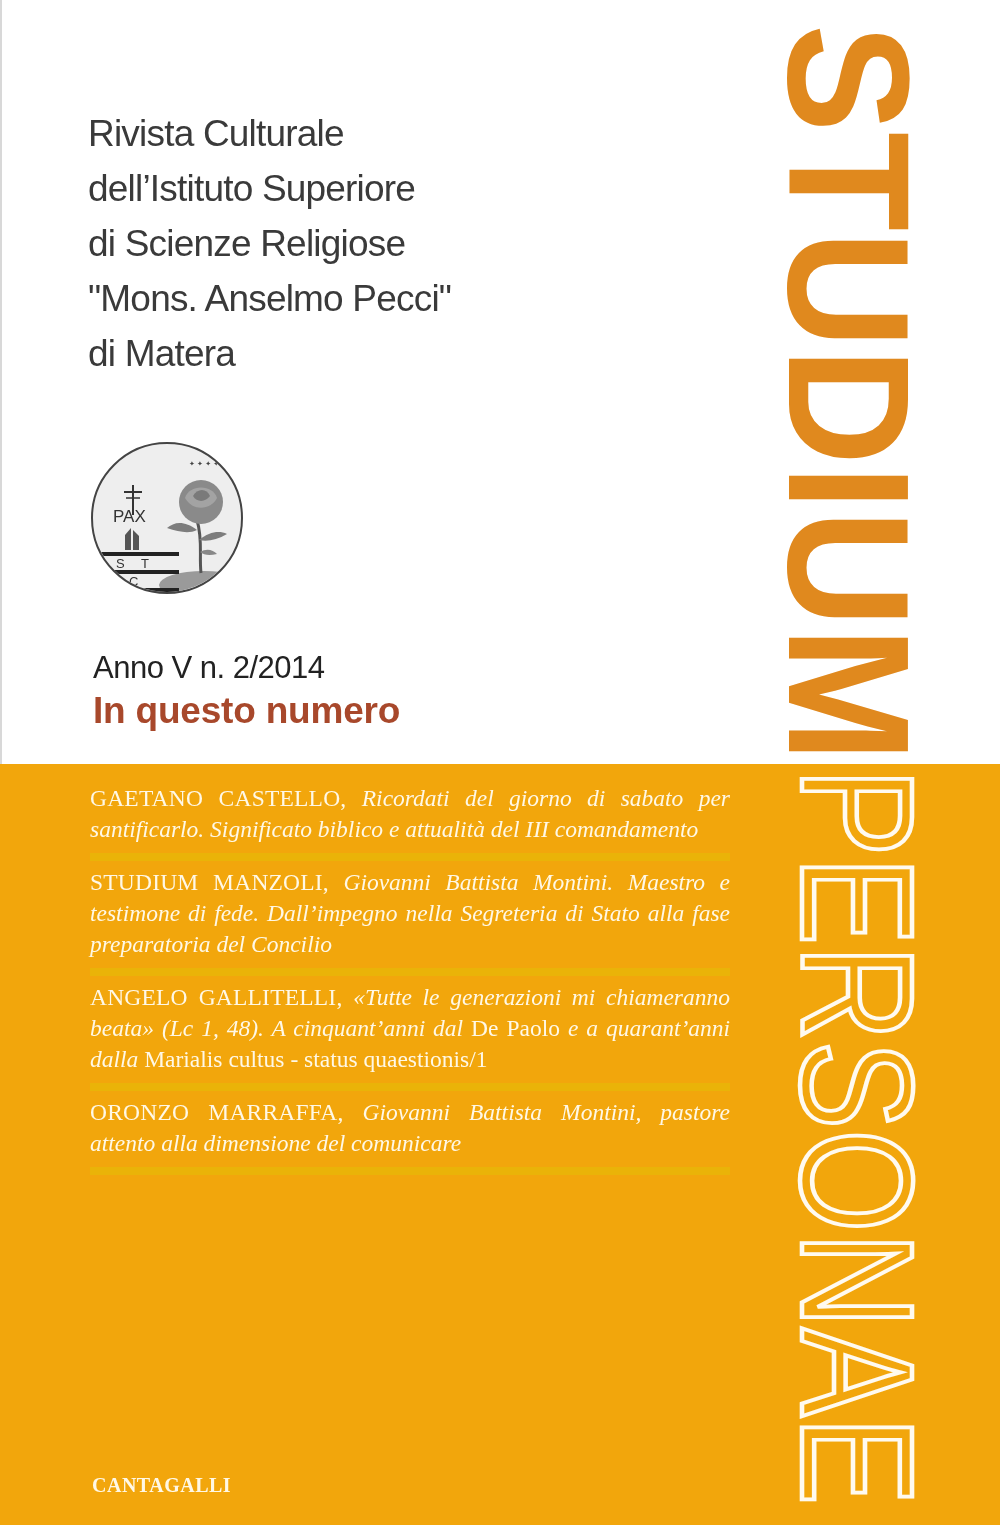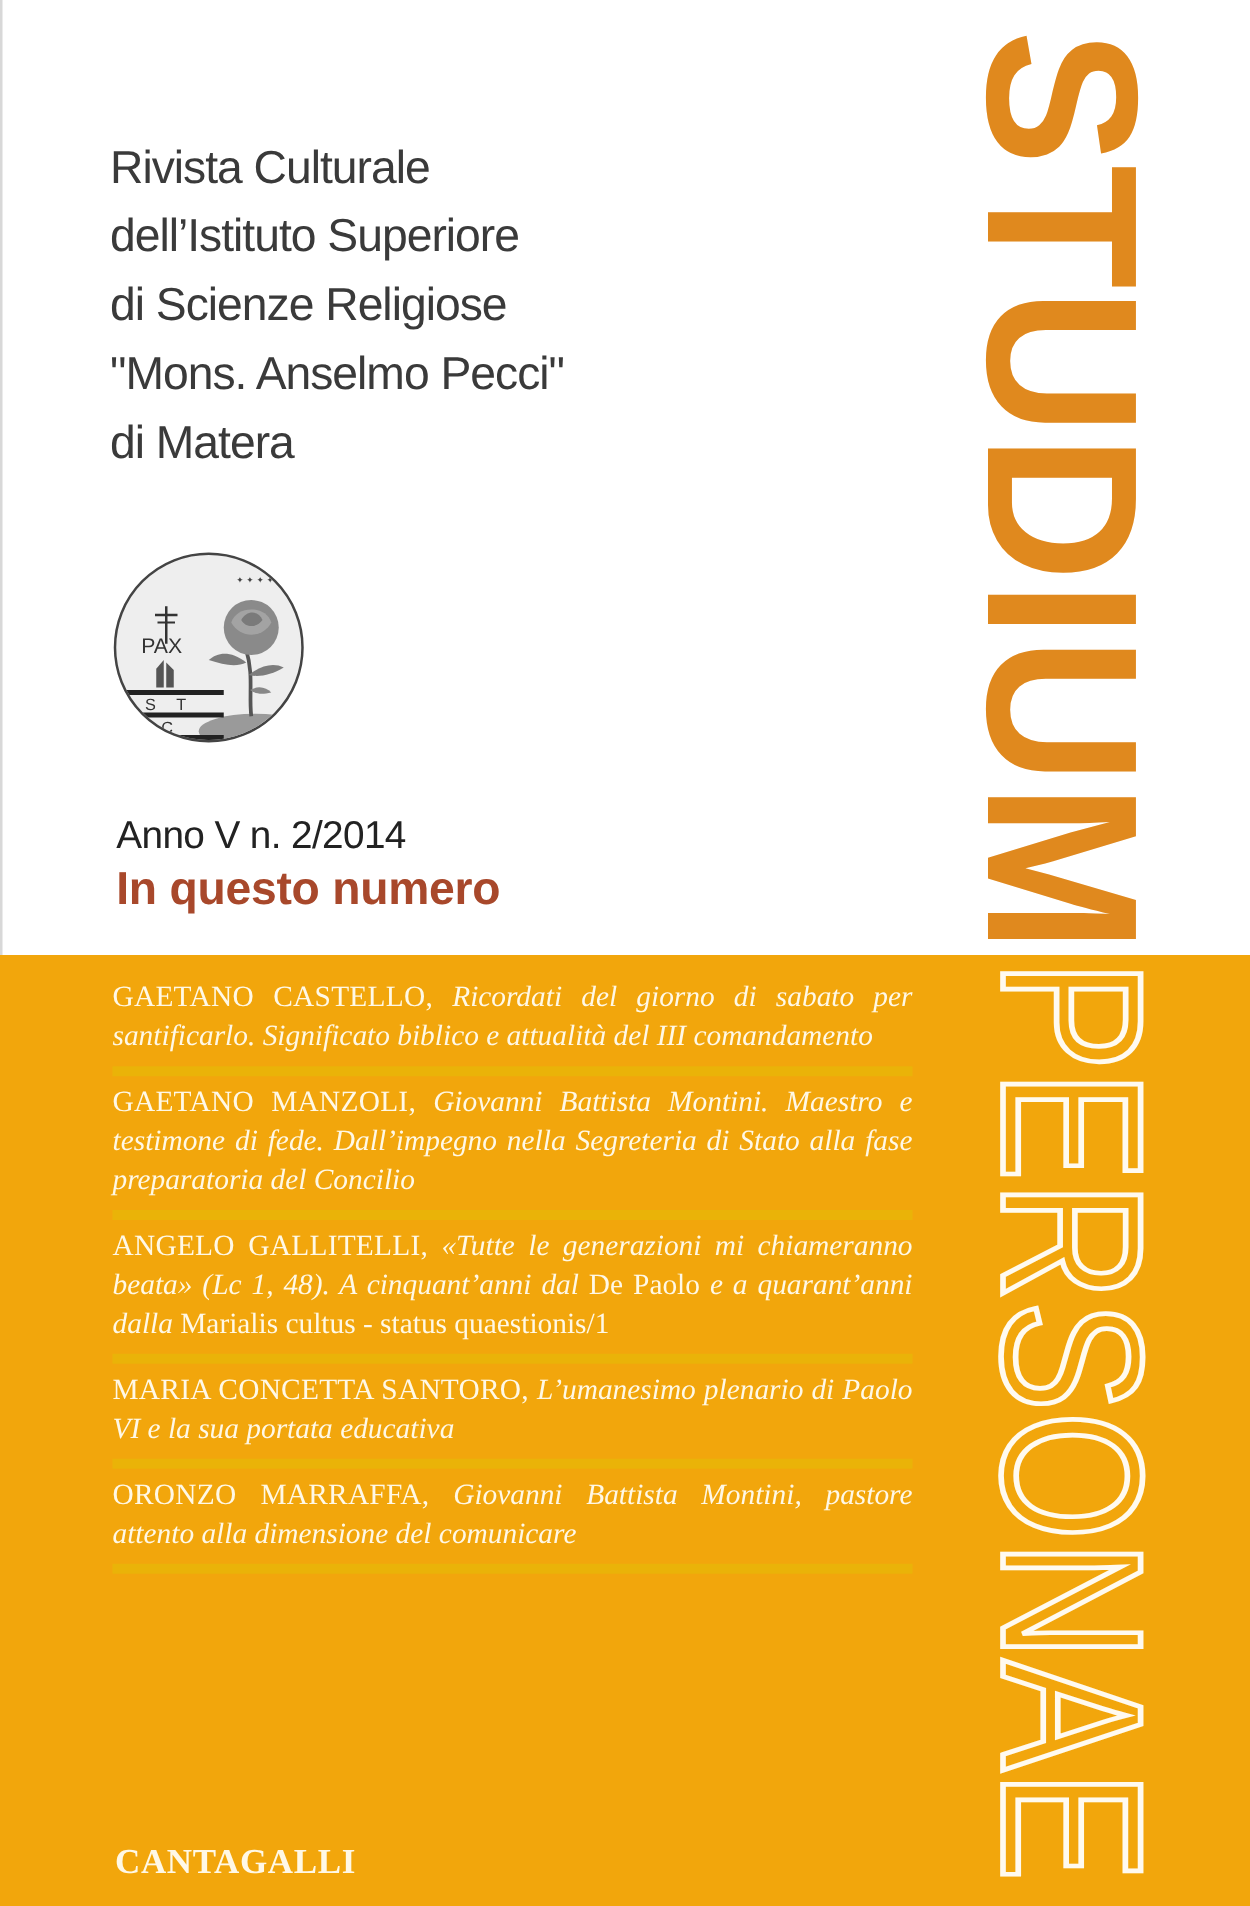--- a/index.html
+++ b/index.html
@@ -61,21 +61,21 @@
   }
   .toc-item.last { border-bottom: none; }
   .toc-item .author { font-style: normal; letter-spacing: 0.2px; }
   .toc-item .title { font-style: italic; }
   .toc-item .roman { font-style: normal; }
 
   .publisher {
     position: absolute; left: 92px; top: 1474px;
     color: #fff8e6;
     font-family: "Liberation Serif", serif;
-    font-weight: bold; font-size: 28px; letter-spacing: 0.5px;
+    font-weight: bold; font-size: 20px; letter-spacing: 0.5px;
   }
 
   
   .mast {
     position: absolute; left: 0; top: 0; width: 1000px; height: 1525px;
     pointer-events: none;
   }
 </style>
 </head>
 <body>
@@ -137,33 +137,29 @@
 
 <div class="issue">Anno V n. 2/2014</div>
 <div class="issue-heading">In questo numero</div>
 
 <div class="toc">
   <div class="toc-item">
     <span class="author">GAETANO CASTELLO,</span>
     <span class="title">Ricordati del giorno di sabato per santificarlo. Significato biblico e attualità del III comandamento</span>
   </div>
   <div class="toc-item">
-    <span class="author">GAETANO MANZOLI,</span>
+    <span class="author">STUDIUM MANZOLI,</span>
     <span class="title">Giovanni Battista Montini. Maestro e testimone di fede. Dall’impegno nella Segreteria di Stato alla fase preparatoria del Concilio</span>
   </div>
   <div class="toc-item">
     <span class="author">ANGELO GALLITELLI,</span>
     <span class="title">«Tutte le generazioni mi chiameranno beata» (Lc 1, 48). A cinquant’anni dal</span>
     <span class="roman">De Paolo</span>
     <span class="title">e a quarant’anni dalla</span>
     <span class="roman">Marialis cultus - status quaestionis/1</span>
-  </div>
-  <div class="toc-item">
-    <span class="author">MARIA CONCETTA SANTORO,</span>
-    <span class="title">L’umanesimo plenario di Paolo VI e la sua portata educativa</span>
   </div>
   <div class="toc-item">
     <span class="author">ORONZO MARRAFFA,</span>
     <span class="title">Giovanni Battista Montini, pastore attento alla dimensione del comunicare</span>
   </div>
 </div>
 
 <div class="publisher">CANTAGALLI</div>
 
 <svg class="mast" width="1000" height="1525" viewBox="0 0 1000 1525">

